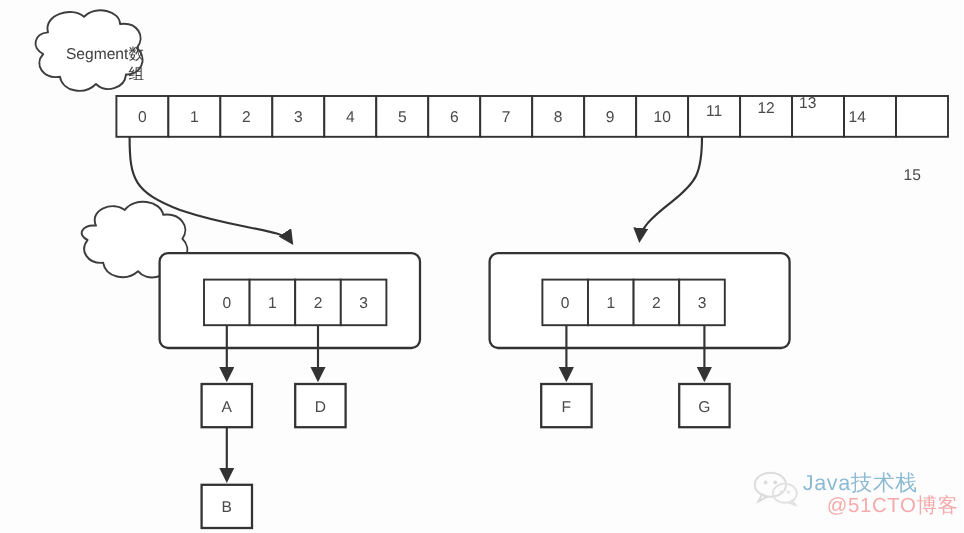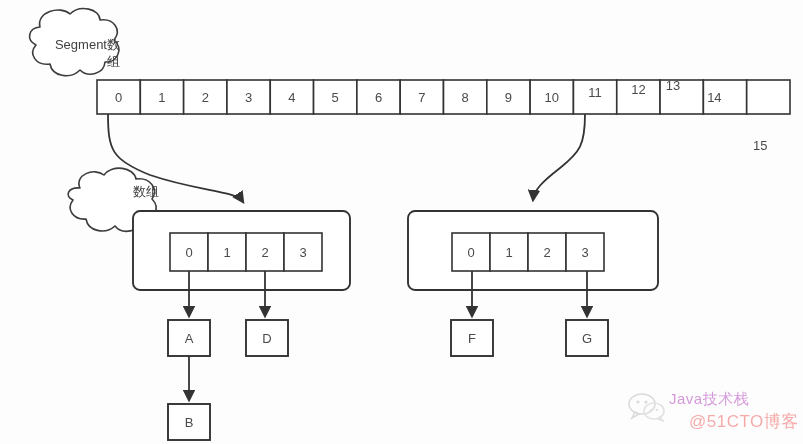--- a/index.html
+++ b/index.html
@@ -16,21 +16,21 @@
   }
   .cloudtext{
     position:absolute;color:#404040;font-size:13px;line-height:17px;
     text-align:right;white-space:nowrap;
   }
   .watermark{
     position:absolute;right:8px;bottom:8px;width:168px;height:46px;
     opacity:.45;
   }
   .wm-line1{
-    position:absolute;left:42px;top:0px;font-size:15px;color:#a21caf;
+    position:absolute;left:42px;top:0px;font-size:18px;color:#0369a1;
     letter-spacing:.5px;white-space:nowrap;
   }
   .wm-line2{
     position:absolute;left:62px;top:20px;font-size:17px;color:#ef4444;
     letter-spacing:.5px;white-space:nowrap;
   }
 </style>
 </head>
 <body>
 
@@ -124,21 +124,20 @@
     <rect x="566" y="320" width="42" height="36" fill="#ffffff" stroke="#333333" stroke-width="1.9"></rect>
   </g>
 </svg>
 
 <div class="cloudtext" style="left:30px;top:36px;width:90px;">
   <div>Segment数</div>
   <div>组</div>
 </div>
 
 <div class="cloudtext" style="left:67px;top:183px;width:92px;">
-  <div>数组</div>
 </div>
 
 <div id="seg-labels">
     <div class="lbl" style="left: 97px; top: 80px; width: 43.3125px; height: 34px;">0</div>
     <div class="lbl" style="left: 140.312px; top: 80px; width: 43.3125px; height: 34px;">1</div>
     <div class="lbl" style="left: 183.625px; top: 80px; width: 43.3125px; height: 34px;">2</div>
     <div class="lbl" style="left: 226.938px; top: 80px; width: 43.3125px; height: 34px;">3</div>
     <div class="lbl" style="left: 270.25px; top: 80px; width: 43.3125px; height: 34px;">4</div>
     <div class="lbl" style="left: 313.562px; top: 80px; width: 43.3125px; height: 34px;">5</div>
     <div class="lbl" style="left: 356.875px; top: 80px; width: 43.3125px; height: 34px;">6</div>

